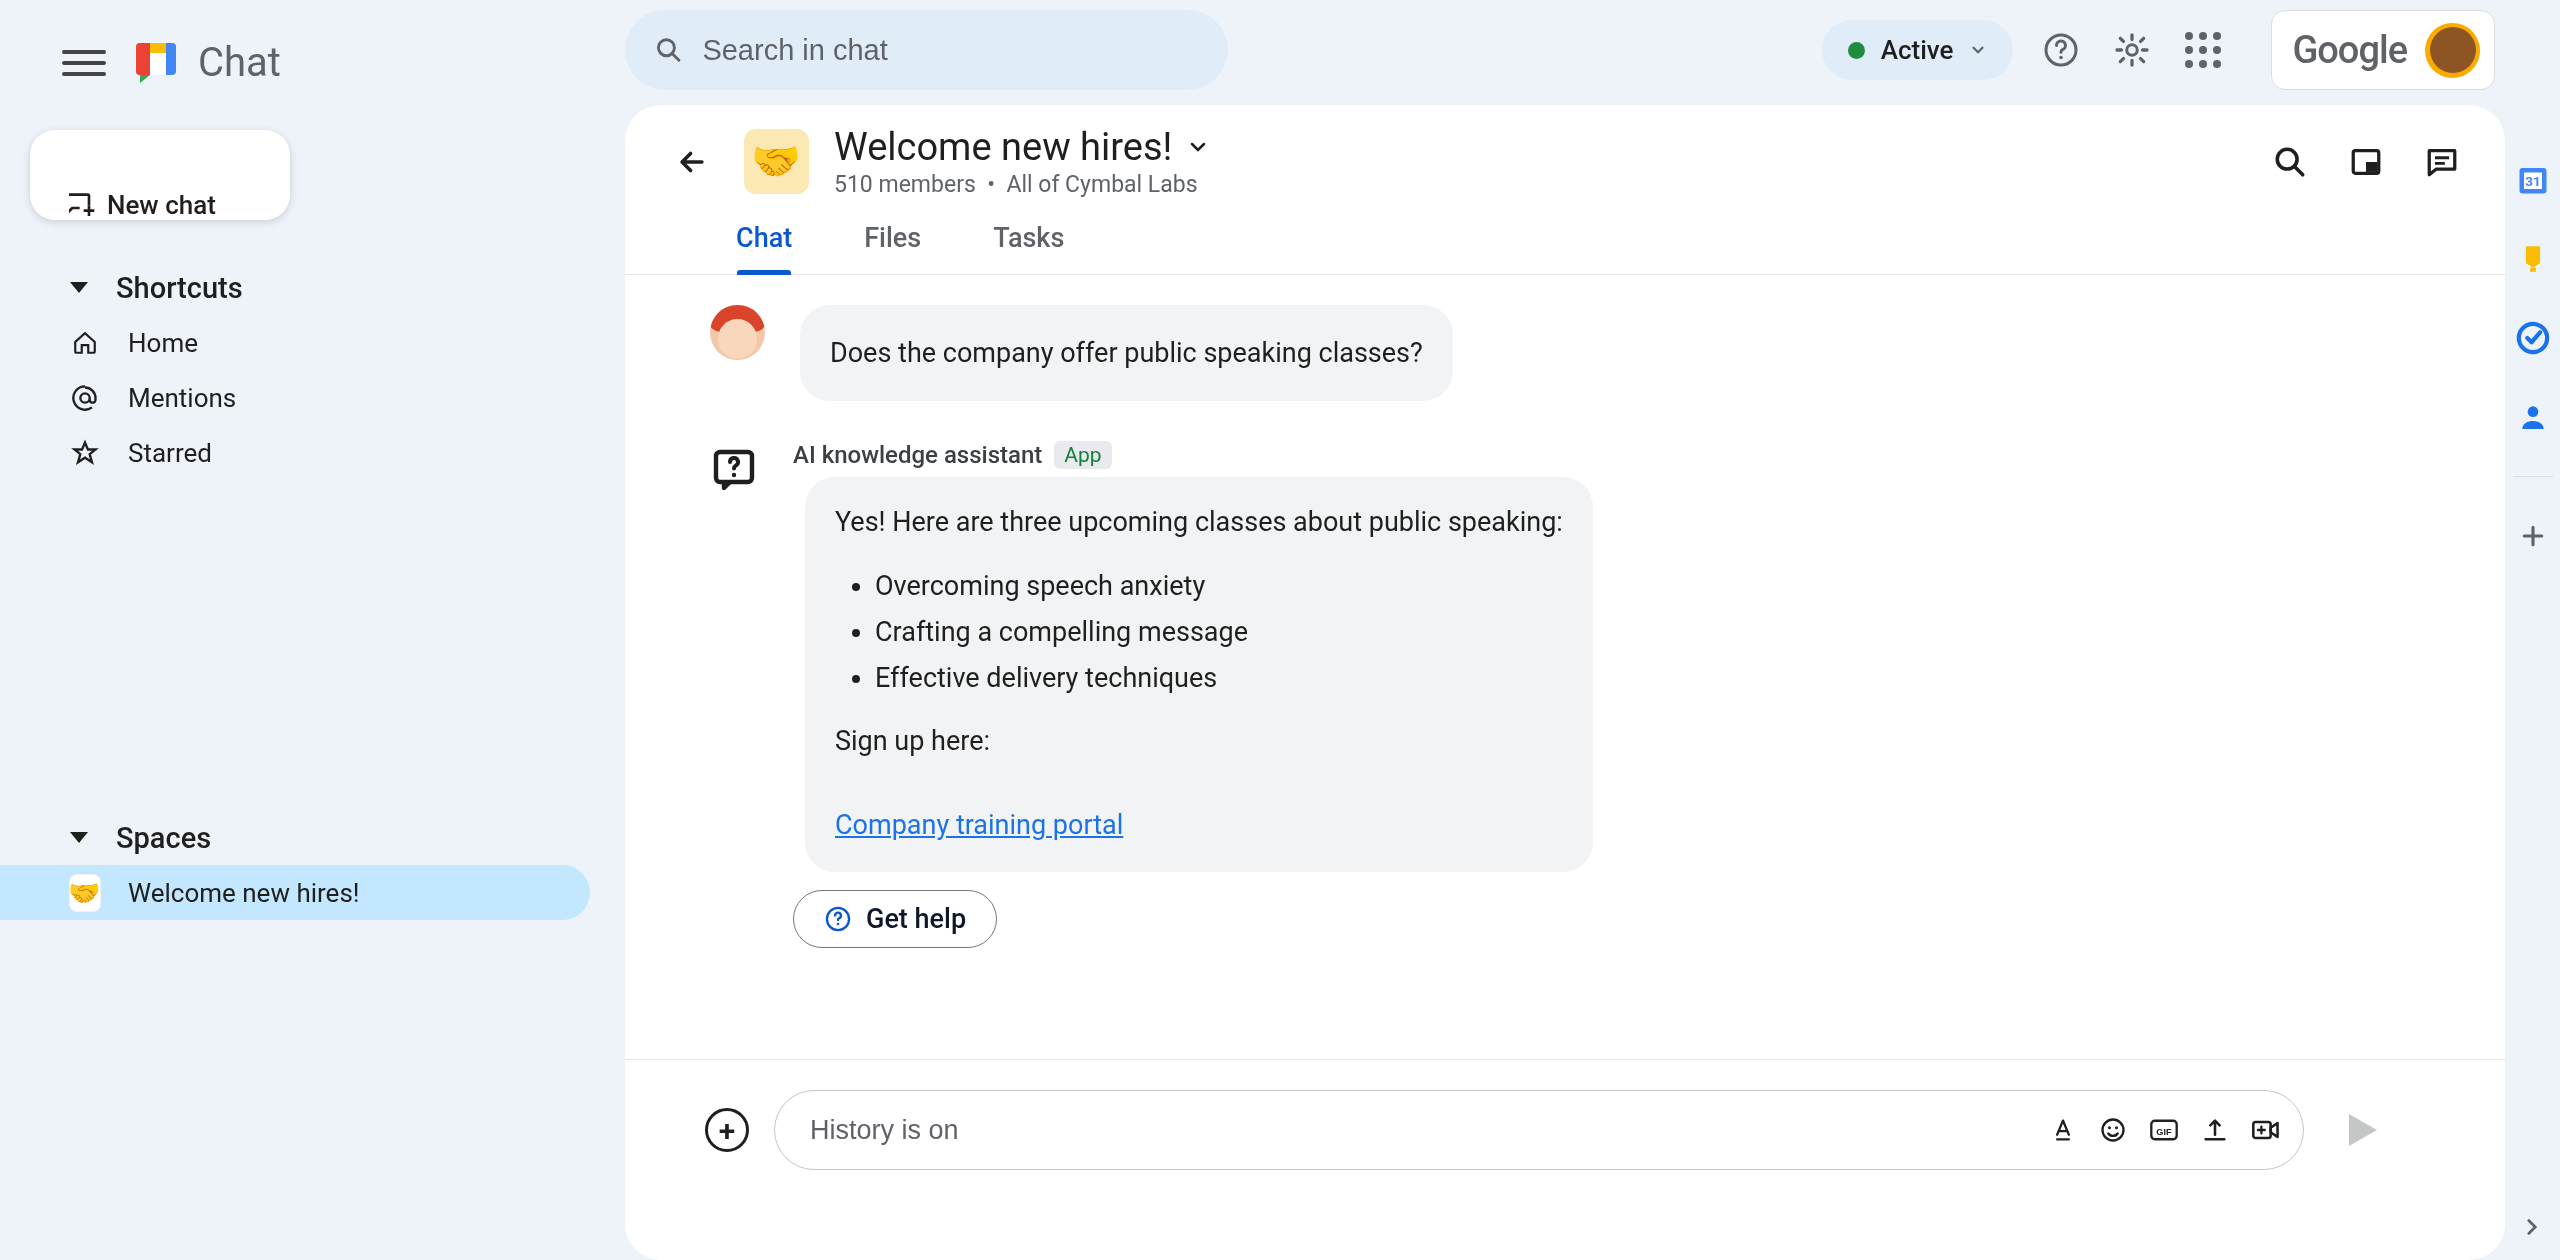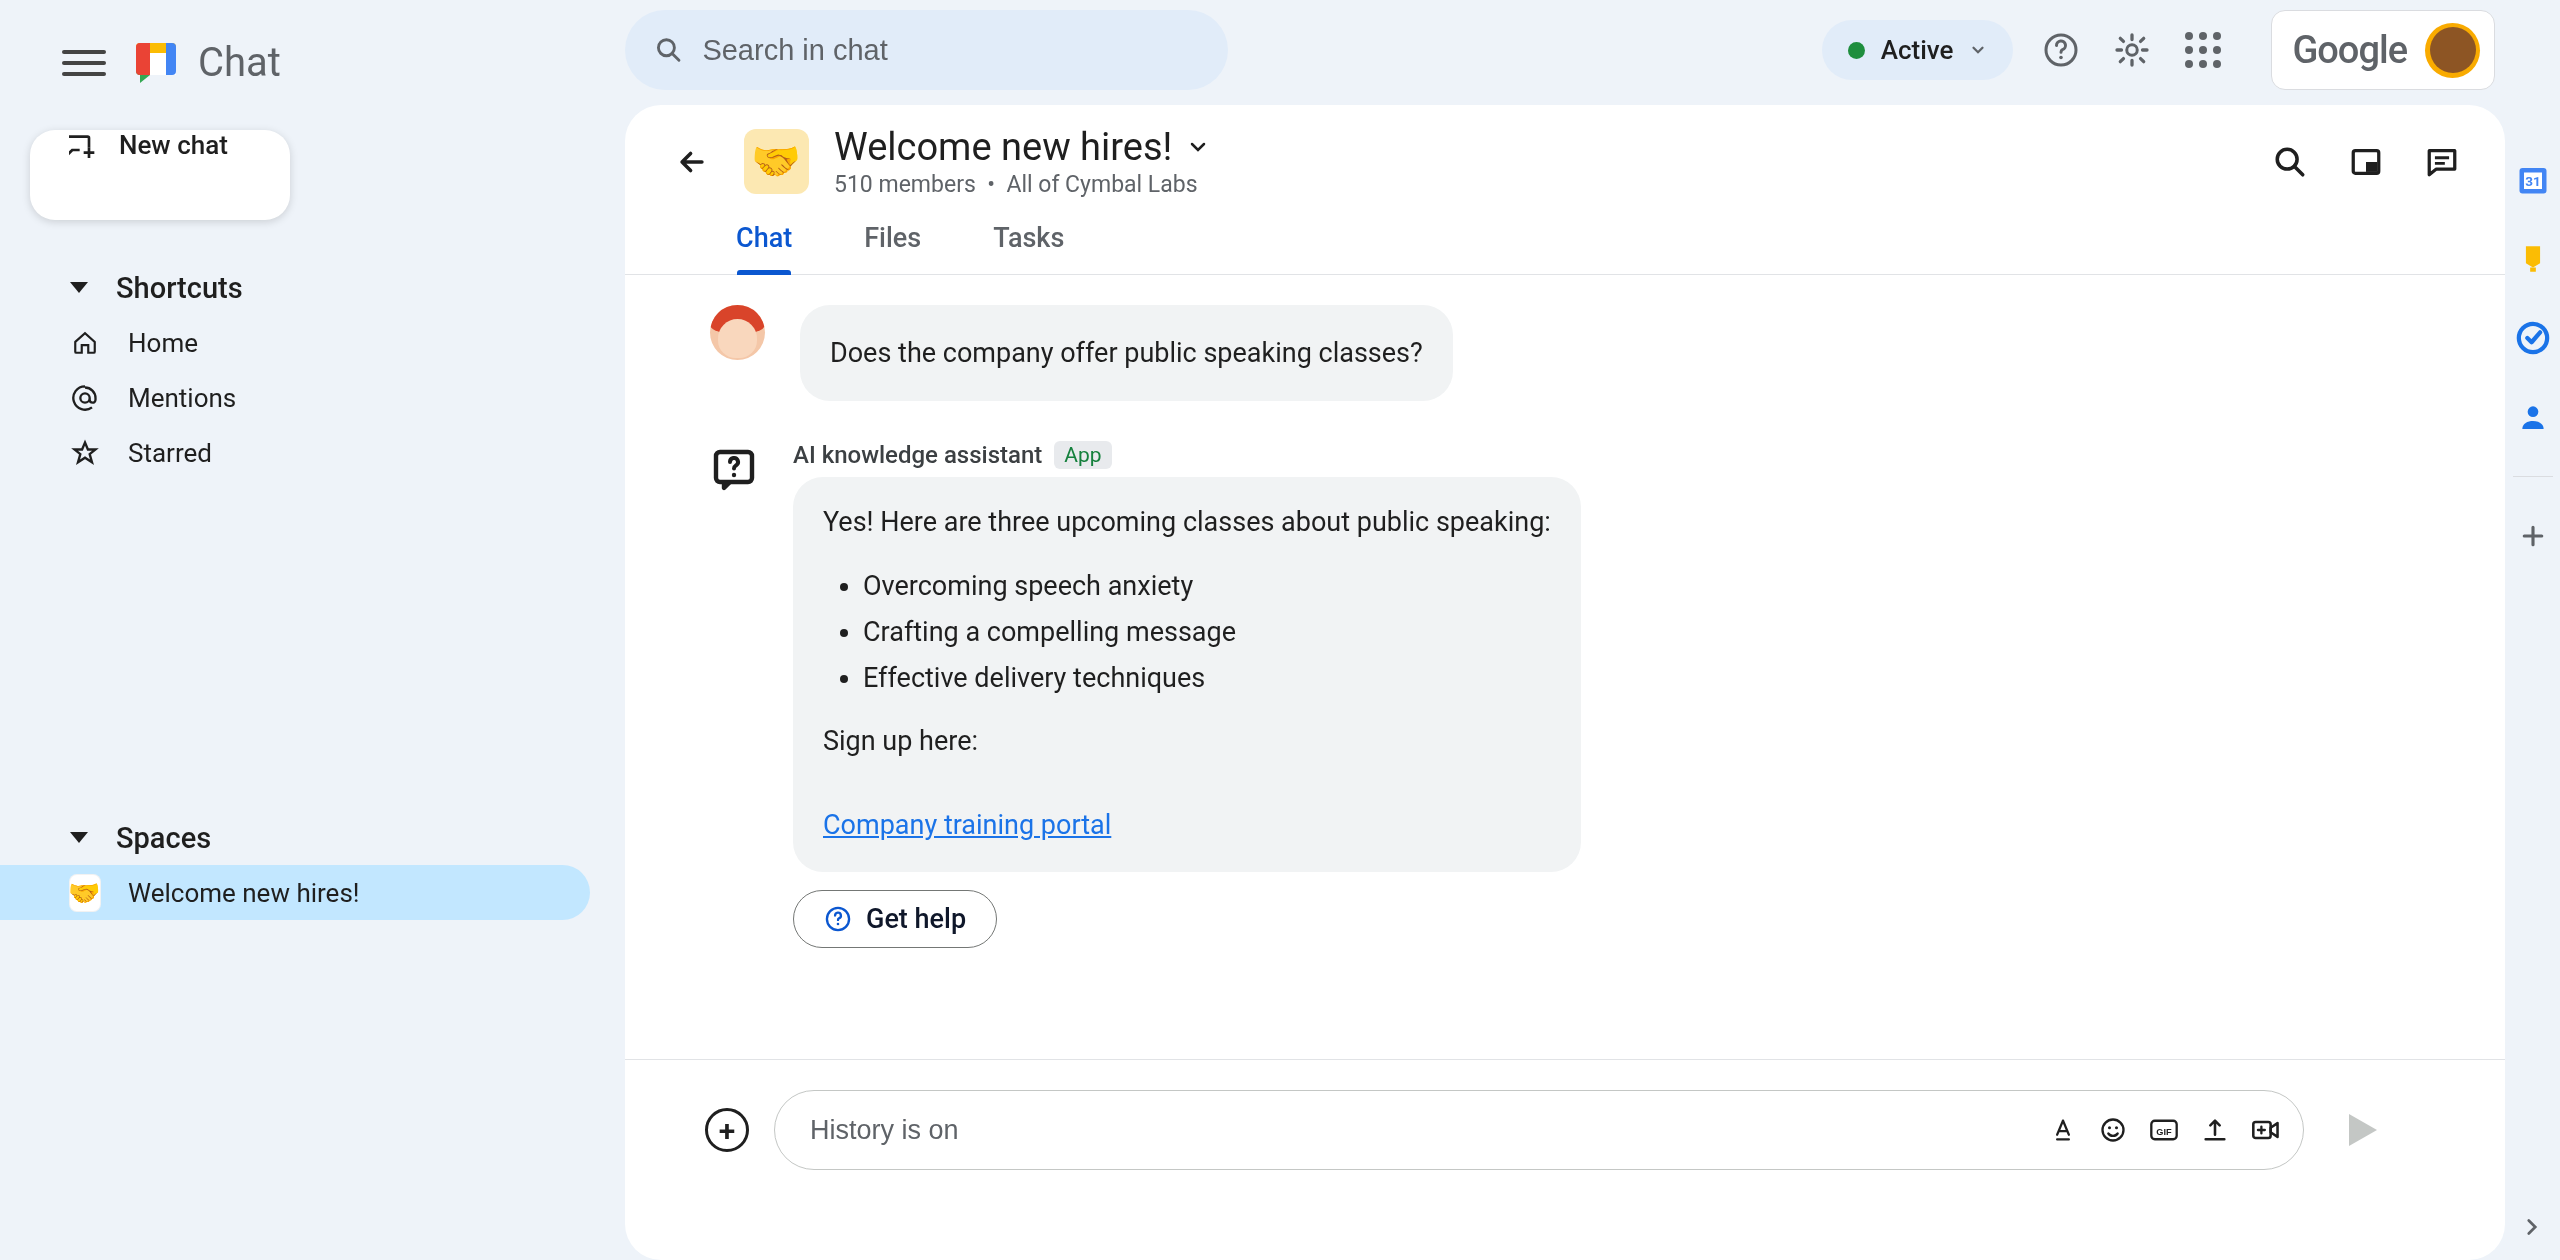--- a/index.html
+++ b/index.html
@@ -44,21 +44,21 @@
     cursor: pointer;
   }
   .chat-logo-text { font-size: 40px; color: #5f6368; font-weight: 400; }
 
   .new-chat-btn {
     margin: 30px 0 0 30px;
     width: 260px; height: 90px;
     background: #fff;
     border-radius: 25px;
     box-shadow: 0 2px 8px rgba(0,0,0,0.15);
-    display: flex; align-items: flex-start; gap: 22px;
+    display: flex; align-items: flex-end; gap: 10px;
     padding-left: 35px;
     cursor: pointer;
     font-size: 26px; font-weight: 500;
   }
 
   .nav-group { margin-top: 40px; }
   .nav-header {
     display: flex; align-items: center;
     padding-left: 70px; gap: 28px;
     height: 55px;
@@ -197,21 +197,21 @@
 
   .bubble-grey{background:#f1f3f4;padding:32px 30px;border-radius:30px;font-size:27px;max-width:900px;}
   
   .bot-avatar{width:48px;height:48px;color:#1f1f1f;margin-top:5px;}
 
   .bot-col{display:flex;flex-direction:column;gap:0;}
   .bot-name-row{display:flex;align-items:center;gap:12px;margin-bottom:8px;}
   .bot-name{font-size:24px;font-weight:500;color:#3c4043;}
   .app-tag{font-size:21px;background:#e8eaed;color:#15803d;padding:2px 10px;border-radius:6px;}
 
-  .bot-bubble{background:#f1f3f4;border-radius:30px;padding:25px 30px;font-size:27px;line-height:1.55;max-width:820px;}
+  .bot-bubble{background:#f1f3f4;border-radius:30px;padding:25px 30px;font-size:27px;line-height:1.55;max-width:820px;margin-left:12px;}
   .bot-bubble ul{margin:22px 0 22px 40px;}
   .bot-bubble li{margin:4px 0;}
   .bot-bubble a{color:#1a73e8;text-decoration:underline;}
 
   .get-help-btn{
     margin-top:18px;
     border:1.5px solid #747775;border-radius:30px;
     padding:12px 30px;display:inline-flex;align-items:center;gap:14px;
     font-size:27px;font-weight:500;color:#0f172a;cursor:pointer;background:#fff;
     width:fit-content;

